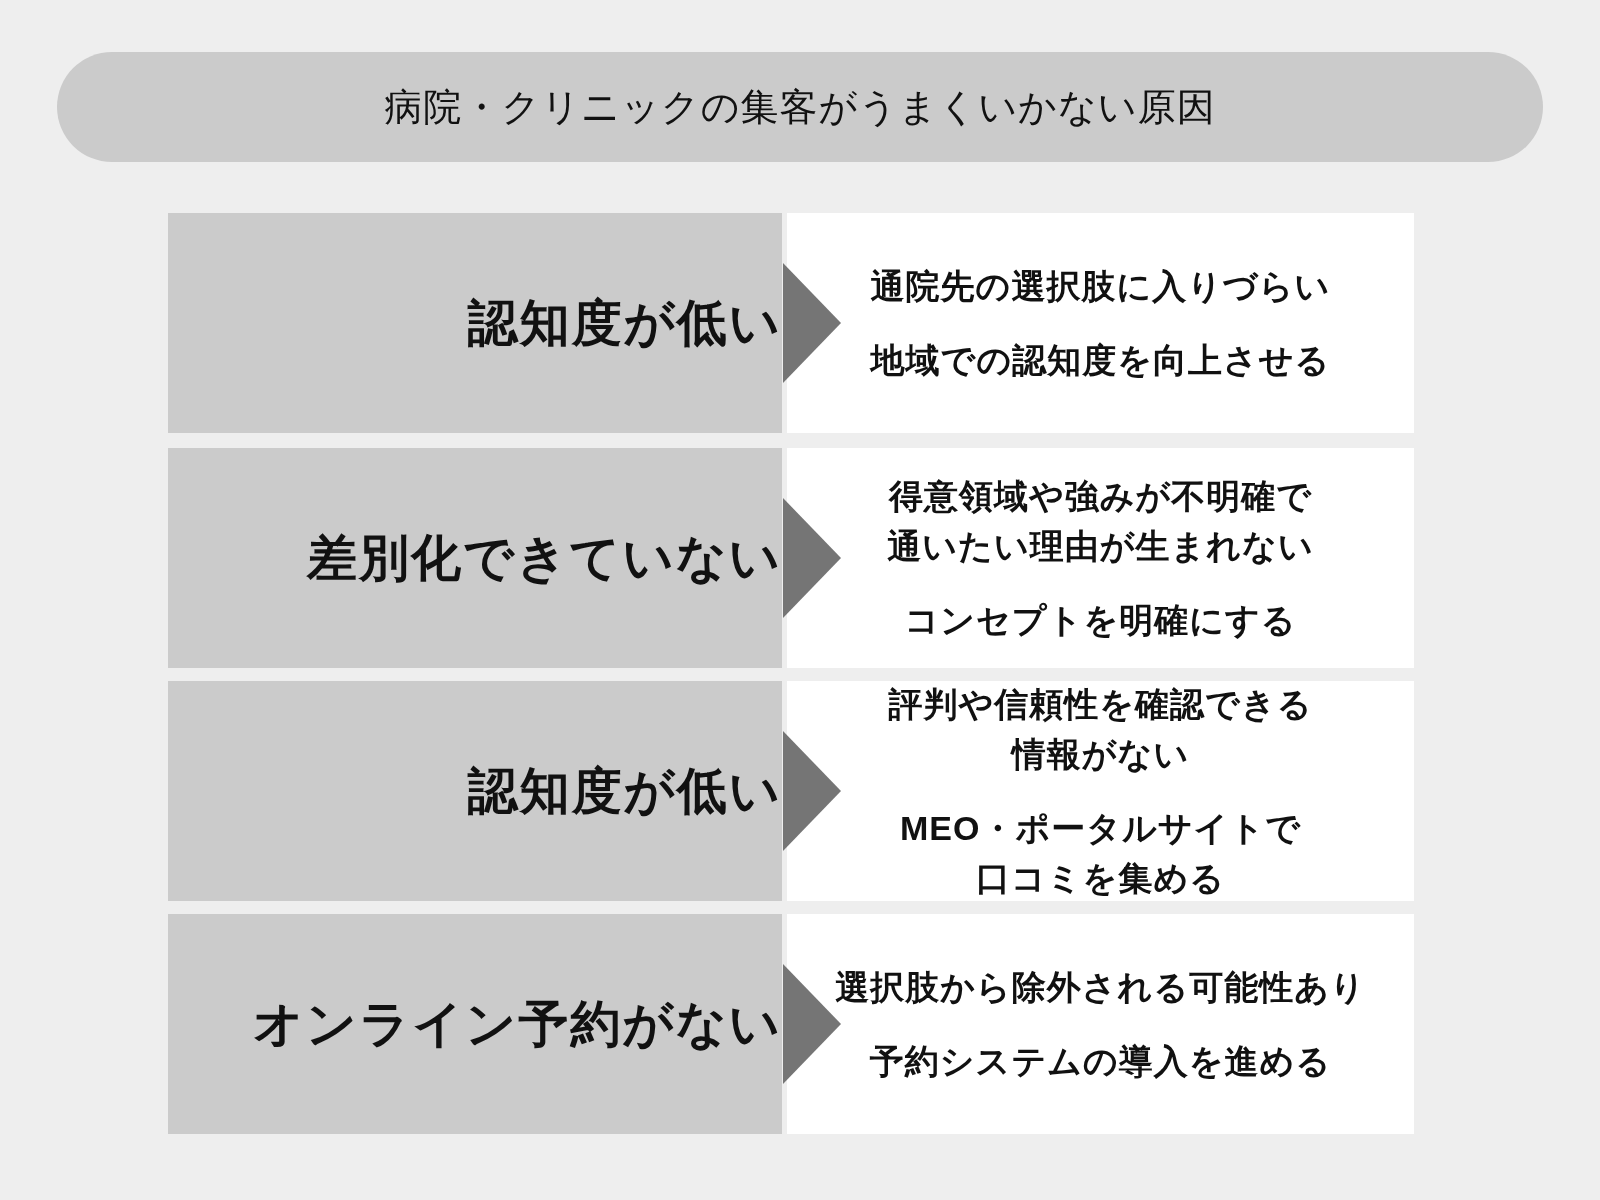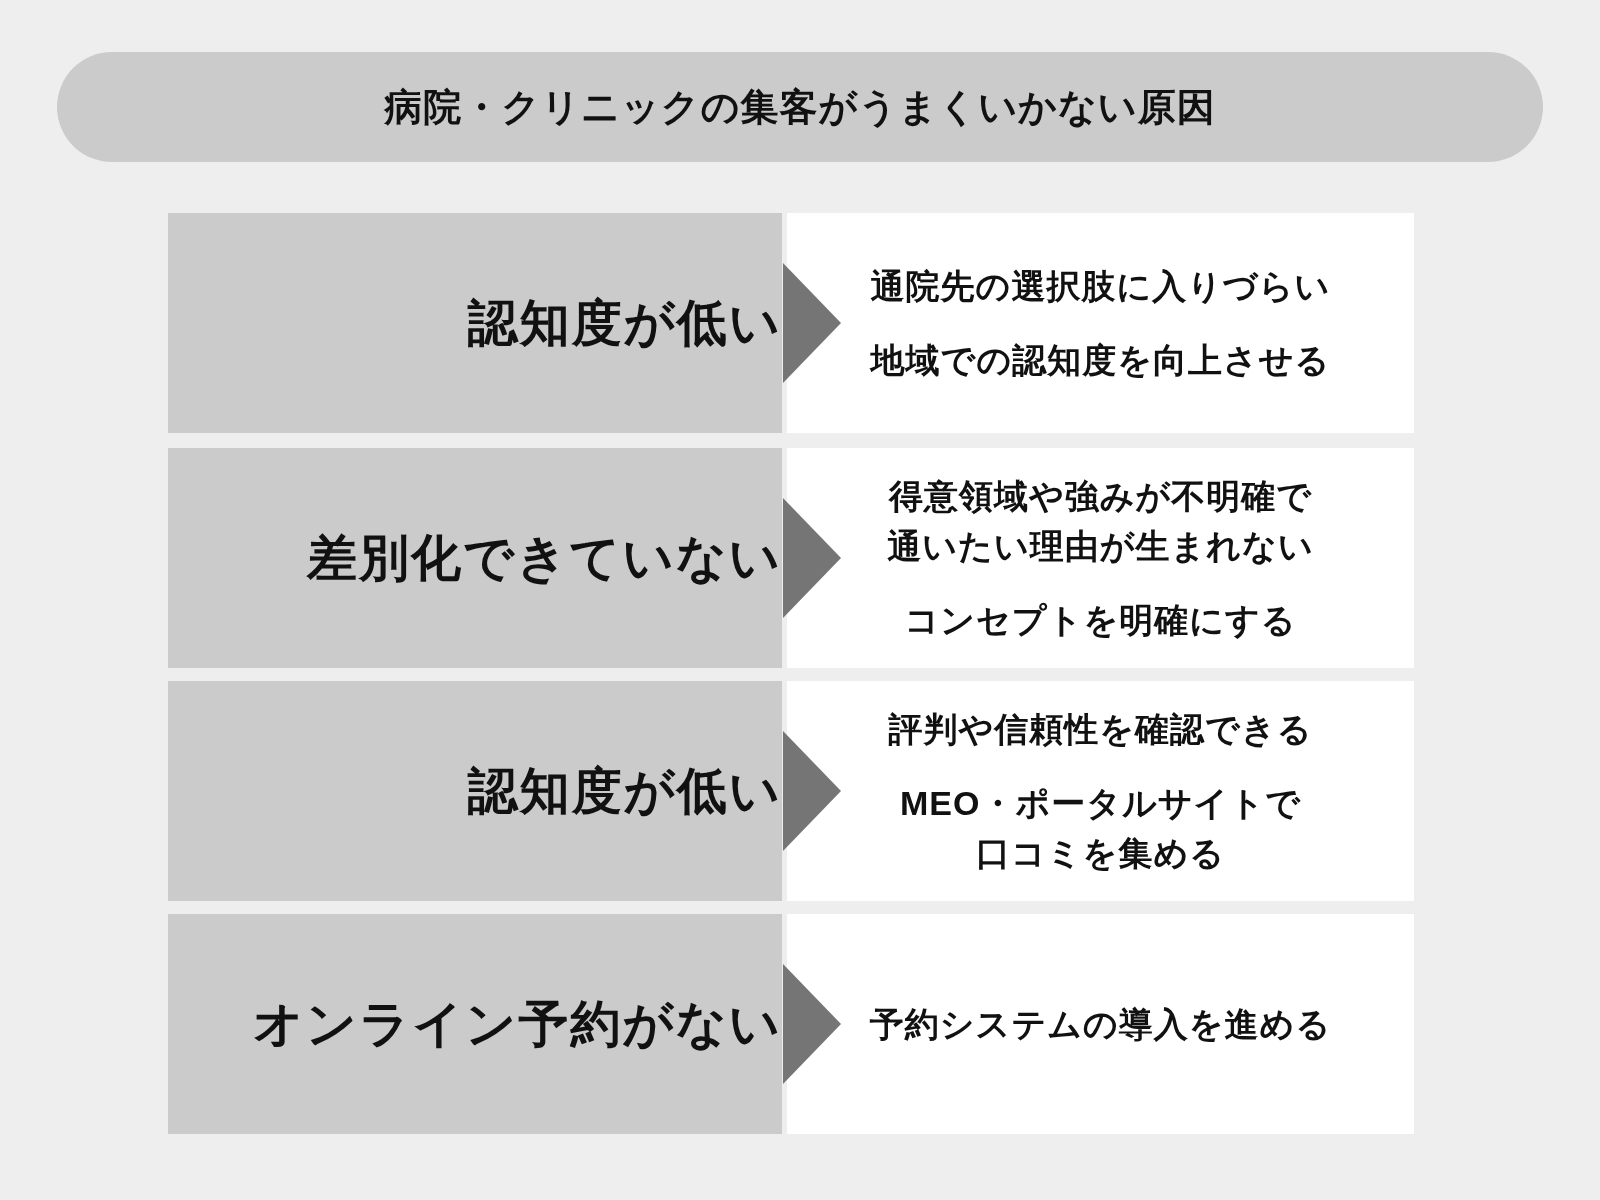--- a/index.html
+++ b/index.html
@@ -21,21 +21,21 @@
     width: 1486px;
     height: 110px;
     border-radius: 55px;
     background: var(--banner-bg, #cbcbcb);
     display: flex;
     align-items: center;
     justify-content: center;
   }
   .title-text {
     font-size: 38px;
-    font-weight: bold;
+    font-weight: normal;
     color: var(--text-color, #111111);
     letter-spacing: 1px;
     white-space: nowrap;
   }
   .row {
     position: absolute;
     left: 168px;
     width: 1264px;
     height: 220px;
   }
@@ -142,31 +142,35 @@
 </div>
 
 <div class="row r2">
   <div class="cause-box">
     <div class="cause-label">認知度が低い</div>
   </div>
   <div class="arrow"></div>
   <div class="result-box">
     <div class="para">
       <div class="result-line">評判や信頼性を確認できる</div>
+      <div class="result-line">情報がない</div>
     </div>
     <div class="para">
       <div class="result-line">MEO・ポータルサイトで</div>
       <div class="result-line">口コミを集める</div>
     </div>
   </div>
 </div>
 
 <div class="row r3">
   <div class="cause-box">
     <div class="cause-label">オンライン予約がない</div>
   </div>
   <div class="arrow"></div>
   <div class="result-box">
     <div class="para">
+      <div class="result-line">選択肢から除外される可能性あり</div>
+    </div>
+    <div class="para">
       <div class="result-line">予約システムの導入を進める</div>
     </div>
   </div>
 </div>
 
 </body></html>

